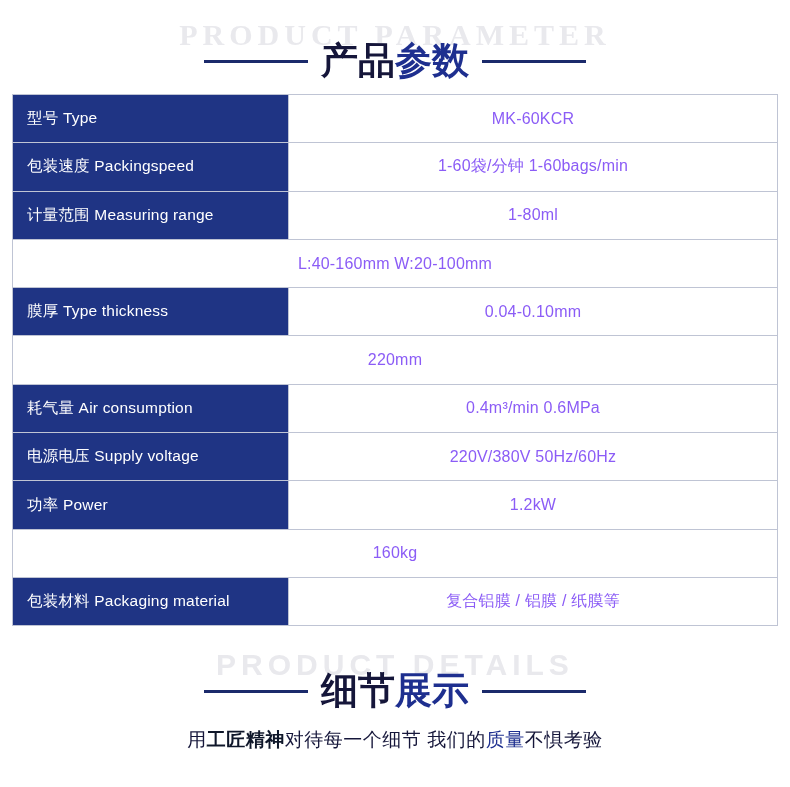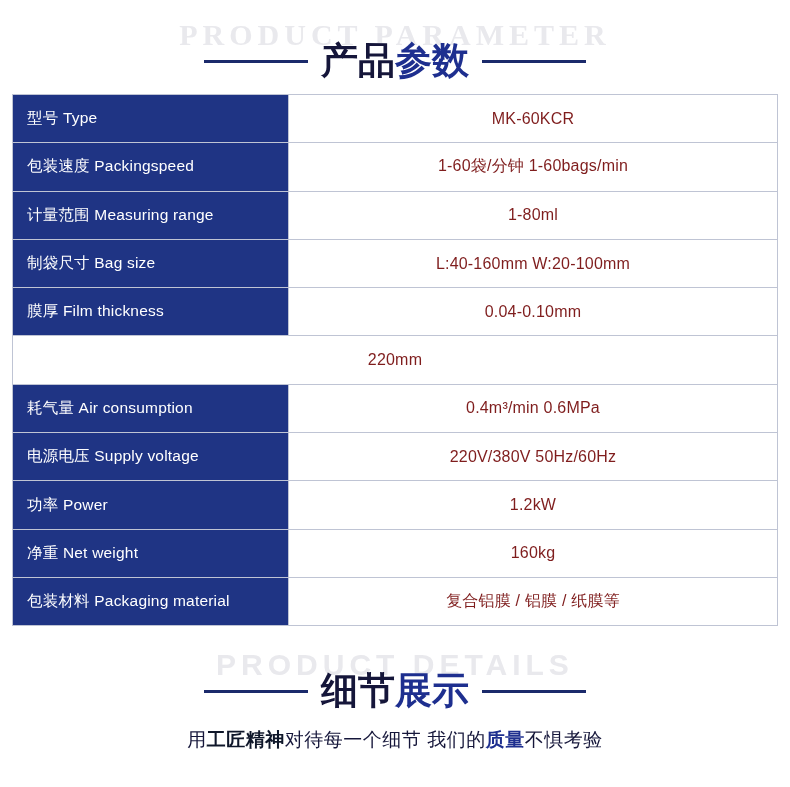--- a/index.html
+++ b/index.html
@@ -89,21 +89,21 @@
     align-items: center;
     padding: 0 14px;
     box-sizing: border-box;
     height: 47.3px;
     border-right: 1px solid #bfc4d4;
     letter-spacing: 0.2px;
   }
   .tcell-value {
     flex: 1;
     background: #ffffff;
-    color: #7f1d1d;
+    color: #8b5cf6;
     font-size: 16px;
     display: flex;
     align-items: center;
     justify-content: center;
     height: 47.3px;
     box-sizing: border-box;
     text-align: center;
     letter-spacing: 0.2px;
   }
 
@@ -122,21 +122,21 @@
     margin-top: 14px;
     font-size: 19px;
     color: #15163a;
     letter-spacing: 0.5px;
   }
   .slogan .em {
     font-weight: bold;
     color: #0f172a;
   }
   .slogan .em-blue {
-    font-weight: bold;
+    font-weight: normal;
     color: #1e2f8f;
   }
 </style>
 </head>
 <body>
 
 <div class="section-head" id="header-params">
   <div class="ghost-text">PRODUCT PARAMETER</div>
   <div class="title-row">
     <span class="title-line"></span>
@@ -158,26 +158,25 @@
     <div class="tcell-label">包装速度 Packingspeed</div>
     <div class="tcell-value">1-60袋/分钟 1-60bags/min</div>
   </div>
 
   <div class="trow">
     <div class="tcell-label">计量范围 Measuring range</div>
     <div class="tcell-value">1-80ml</div>
   </div>
 
   <div class="trow">
-    <div class="tcell-label">制袋尺寸 Bag size</div>
     <div class="tcell-value">L:40-160mm W:20-100mm</div>
   </div>
 
   <div class="trow">
-    <div class="tcell-label">膜厚 Film thickness</div>
+    <div class="tcell-label">膜厚 Type thickness</div>
     <div class="tcell-value">0.04-0.10mm</div>
   </div>
 
   <div class="trow">
     <div class="tcell-value">220mm</div>
   </div>
 
   <div class="trow">
     <div class="tcell-label">耗气量 Air consumption</div>
     <div class="tcell-value">0.4m³/min 0.6MPa</div>
@@ -187,21 +186,20 @@
     <div class="tcell-label">电源电压 Supply voltage</div>
     <div class="tcell-value">220V/380V  50Hz/60Hz</div>
   </div>
 
   <div class="trow">
     <div class="tcell-label">功率 Power</div>
     <div class="tcell-value">1.2kW</div>
   </div>
 
   <div class="trow">
-    <div class="tcell-label">净重 Net weight</div>
     <div class="tcell-value">160kg</div>
   </div>
 
   <div class="trow">
     <div class="tcell-label">包装材料 Packaging material</div>
     <div class="tcell-value">复合铝膜 / 铝膜 / 纸膜等</div>
   </div>
 
 </div>
 

